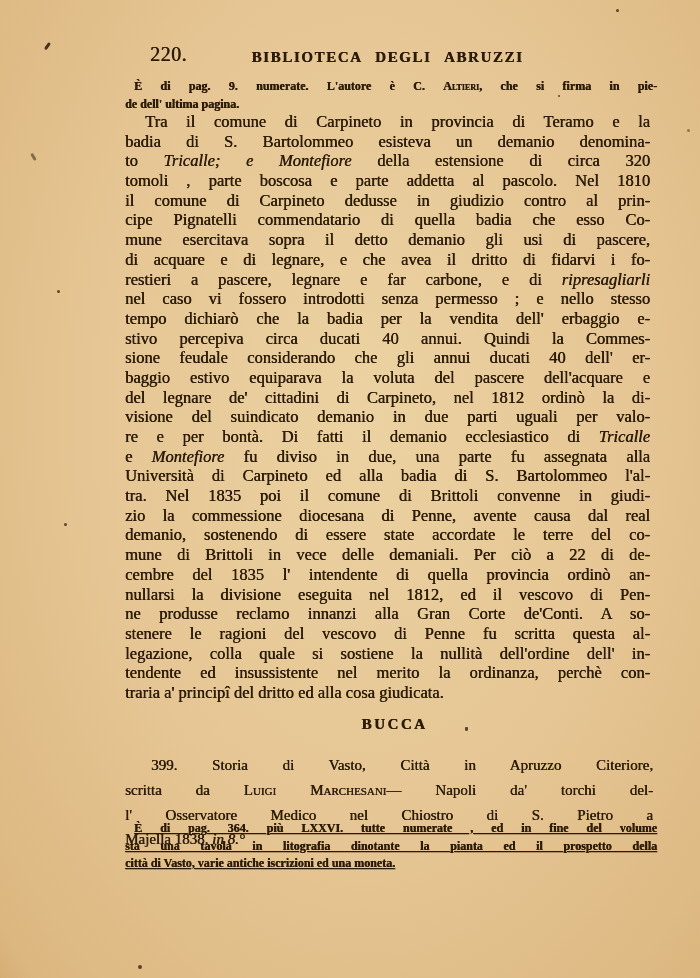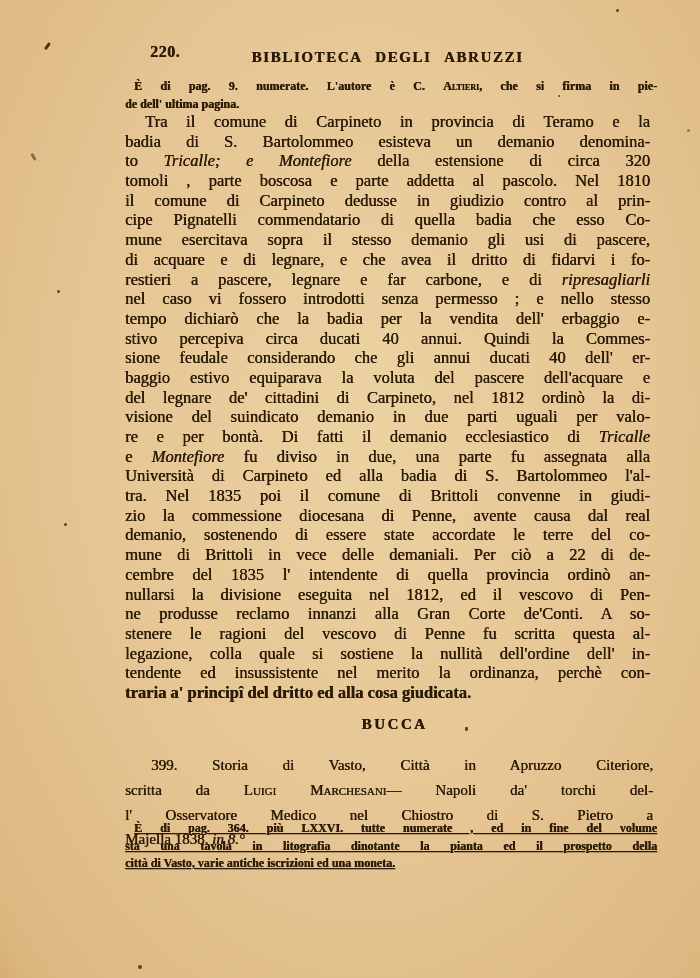--- a/index.html
+++ b/index.html
@@ -11,21 +11,21 @@
     position:relative;
     width:700px;height:978px;
     overflow:hidden;
     background:radial-gradient(ellipse at 52% 42%, #ecd2a2 0%, #e5c593 55%, #dcb780 95%, #d5ae74 100%);
     color:var(--ink);
     font-family:"Liberation Serif","DejaVu Serif",serif;
     text-shadow:0.4px 0.3px 0 currentColor;
   }
   .pagenum{
     position:absolute;left:150px;top:43px;
-    font-size:16px;font-weight:bold;letter-spacing:0.5px;
+    font-size:20px;font-weight:normal;letter-spacing:0.5px;
   }
   .running-title{
     position:absolute;left:125px;top:49px;width:525px;
     text-align:center;font-size:15px;font-weight:bold;
     letter-spacing:1.6px;word-spacing:8px;
   }
   .note{
     position:absolute;left:125px;width:532px;
     font-size:12px;line-height:17.6px;font-weight:bold;
   }
@@ -36,21 +36,21 @@
   .nindent{text-indent:9px;}
   .bodytext{
     position:absolute;left:125px;top:112px;width:525px;
     font-size:16.5px;
   }
   .bl{
     height:19.7px;line-height:19.7px;overflow:hidden;
     text-align:justify;text-align-last:justify;
   }
   .bl.first{text-indent:20px;}
-  .bl.last{text-align:right;text-align-last:left;font-weight:bold;}
+  .bl.last{text-align:right;text-align-last:left;}
   .it{font-style:italic;text-align:center;}
   .sc{font-variant:small-caps;}
   .section-heading{
     position:absolute;left:132px;top:716px;width:525px;
     text-align:center;font-size:15px;font-weight:bold;letter-spacing:2.5px;
   }
   .entry{
     position:absolute;left:125px;top:753px;width:528px;
     font-size:15px;
   }
@@ -79,21 +79,21 @@
     <div class="nline">de dell' ultima pagina.</div>
   </div>
 
   <div class="bodytext">
     <div class="bl first">Tra il comune di Carpineto in provincia di Teramo e la</div>
     <div class="bl">badia di S. Bartolommeo esisteva un demanio denomina-</div>
     <div class="bl"><span>to </span><span class="it">Tricalle; e Montefiore</span><span> della estensione di circa 320</span></div>
     <div class="bl">tomoli , parte boscosa e parte addetta al pascolo. Nel 1810</div>
     <div class="bl">il comune di Carpineto dedusse in giudizio contro al prin-</div>
     <div class="bl">cipe Pignatelli commendatario di quella badia che esso Co-</div>
-    <div class="bl">mune esercitava sopra il stesso demanio gli usi di pascere,</div>
+    <div class="bl">mune esercitava sopra il detto demanio gli usi di pascere,</div>
     <div class="bl">di acquare e di legnare, e che avea il dritto di fidarvi i fo-</div>
     <div class="bl"><span>restieri a pascere, legnare e far carbone, e di </span><span class="it">ripresagliarli</span></div>
     <div class="bl">nel caso vi fossero introdotti senza permesso ; e nello stesso</div>
     <div class="bl">tempo dichiarò che la badia per la vendita dell' erbaggio e-</div>
     <div class="bl">stivo percepiva circa ducati 40 annui. Quindi la Commes-</div>
     <div class="bl">sione feudale considerando che gli annui ducati 40 dell' er-</div>
     <div class="bl">baggio estivo equiparava la voluta del pascere dell'acquare e</div>
     <div class="bl">del legnare de' cittadini di Carpineto, nel 1812 ordinò la di-</div>
     <div class="bl">visione del suindicato demanio in due parti uguali per valo-</div>
     <div class="bl"><span>re e per bontà. Di fatti il demanio ecclesiastico di </span><span class="it">Tricalle</span></div>

